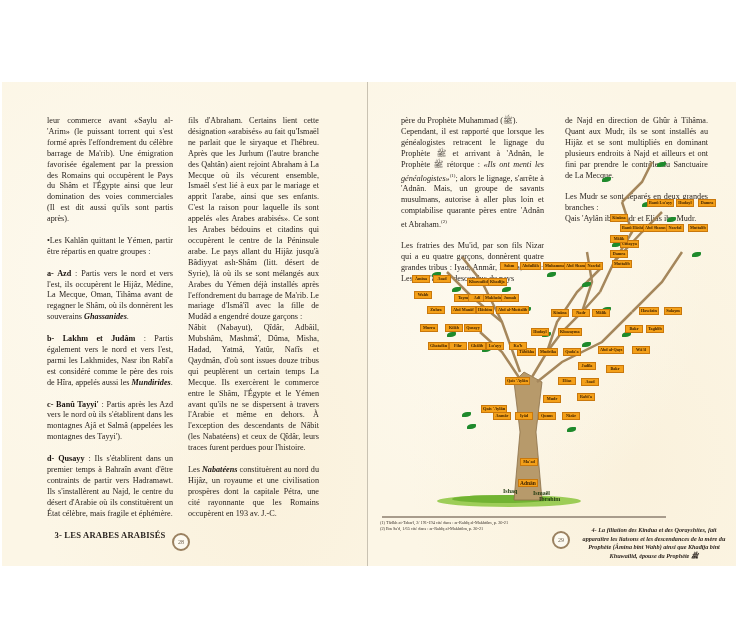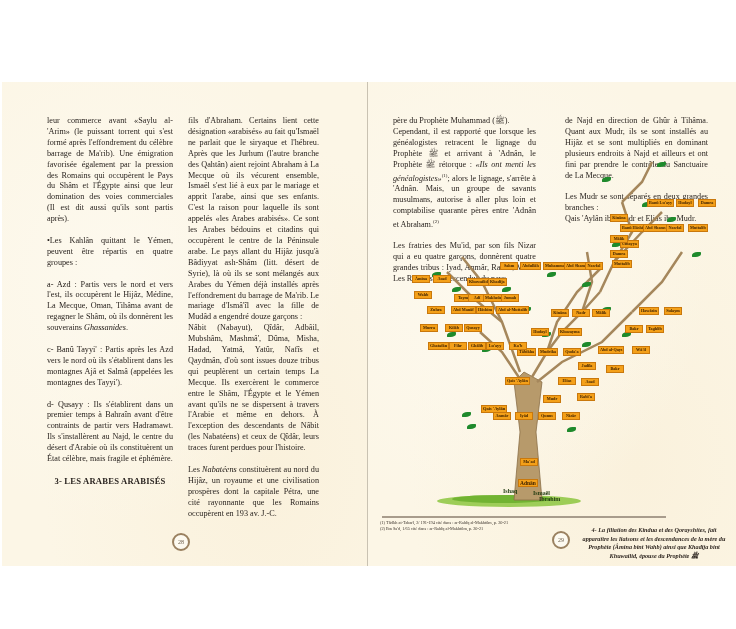--- a/index.html
+++ b/index.html
@@ -6,60 +6,61 @@
   body { width:736px; height:629px; position:relative; overflow:hidden; font-family:"Liberation Serif","DejaVu Serif",serif; }
   .book { position:absolute; left:2px; top:82px; width:734px; height:484px; }
   .page { position:absolute; top:0; height:484px; background:#fcf6e6;
           background-image: radial-gradient(ellipse at 30% 40%, #fdf9ee 0%, rgba(253,249,238,0) 60%), radial-gradient(ellipse at 70% 80%, #faf1dc 0%, rgba(250,241,220,0) 60%); padding-left: 16px; }
   .page.left { left:0; width:365px; }
   .page.right { left:366px; width:368px; }
   .spine { position:absolute; left:365px; top:0; width:1px; height:484px; background:#c9c2b2; }
   .col { position:absolute; font-size:8.2px; line-height:10.9px; color:#2a2420; text-align:justify; hyphens:auto; }
   .col p { margin:0 0 10.9px 0; }
   .col p.tight { margin:0; }
-  .col b { font-weight:normal; color:#1a1410; }
+  .col b { font-weight:bold; color:#1a1410; }
   .col i { font-style:italic; }
   .section-title { text-align:center; font-weight:bold; font-size:8.6px; letter-spacing:0.2px; margin:0 0 10.9px 0; }
   .pgnum { position:absolute; width:14px; height:14px; border-radius:50%; border:2.5px solid #9a8160; background:#fdfaf0;
            font-size:6px; color:#6a5a48; display:flex; align-items:center; justify-content:center; box-sizing:content-box; }
   .footnotes { position:absolute; left:12px; top:437px; width:320px; font-size:4.3px; line-height:6px; color:#3b332c; }
   .fn-rule { position:absolute; left:14px; top:434px; width:284px; height:1.5px; background:#a89c8c; }
   .caption { position:absolute; left:578px; top:444px; width:148px; font-size:6.2px; line-height:8.6px; font-style:italic; font-weight:bold; text-align:center; color:#2e2620; }
   .node { position:absolute; background:#f4a019; border:1px solid #c9780c; color:#3a1f00; font-size:4.2px; font-weight:bold;
           line-height:6px; padding:0 1px; white-space:nowrap; text-align:center; min-width:14px; height:6px; }
   .leaf { position:absolute; width:9px; height:5px; background:#1f8a2c; border-radius:60% 10% 60% 10%; }
 </style>
 </head>
 <body>
 
 <div class="book">
 
   <div class="page left">
     <div class="col" style="left:45px; top:34px; width:126px;">
       <p>leur commerce avant «Saylu al-'Arim» (le puissant torrent qui s'est formé après l'effondrement du célèbre barrage de Ma'rib). Une émigration favorisée également par la pression des Romains qui occupèrent le Pays du Shâm et l'Égypte ainsi que leur domination des voies commerciales (Il est dit aussi qu'ils sont partis après).</p>
-      <p>•Les Kahlân quittant le Yémen, peuvent être répartis en quatre groupes :</p>
+      <p>•Les Kahlân quittant le Yémen, partir être répartis en quatre groupes :</p>
       <p><b>a- Azd</b><span> : Partis vers le nord et vers l'est, ils occupèrent le Hijâz, Médine, La Mecque, Oman, Tihâma avant de regagner le Shâm, où ils donnèrent les souverains </span><b><i>Ghassanides</i></b>.</p>
+      <p><b>b- Lakhm et Judâm</b><span> : Partis également vers le nord et vers l'est, parmi les Lakhmides, Nasr ibn Rabî'a est considéré comme le père des rois de Hîra, appelés aussi les </span><b><i>Mundirides</i></b>.</p>
       <p><b>c- Banû Tayyi'</b><span> : Partis après les Azd vers le nord où ils s'établirent dans les montagnes Ajâ et Salmâ (appelées les montagnes des Tayyi').</span></p>
       <p><b>d- Qusayy</b><span> : Ils s'établirent dans un premier temps à Bahraîn avant d'être contraints de partir vers Hadramawt. Ils s'installèrent au Najd, le centre du désert d'Arabie où ils constituèrent un État célèbre, mais fragile et éphémère.</span></p>
       <div class="section-title">3- LES ARABES ARABISÉS</div>
     </div>
 
     <div class="col" style="left:186px; top:34px; width:131px;">
       <p class="tight">fils d'Abraham. Certains lient cette désignation «arabisés» au fait qu'Ismaël ne parlait que le siryaque et l'hébreu. Après que les Jurhum (l'autre branche des Qahtân) aient rejoint Abraham à La Mecque où ils vécurent ensemble, Ismaël s'est lié à eux par le mariage et apprit l'arabe, ainsi que ses enfants. C'est la raison pour laquelle ils sont appelés «les Arabes arabisés». Ce sont les Arabes bédouins et citadins qui occupèrent le centre de la Péninsule arabe. Le pays allant du Hijâz jusqu'à Bâdiyyat ash-Shâm (litt. désert de Syrie), là où ils se sont mélangés aux Arabes du Yémen déjà installés après l'effondrement du barrage de Ma'rib. Le mariage d'Ismâ'îl avec la fille de Mudâd a engendré douze garçons :</p>
       <p>Nâbit (Nabayut), Qîdâr, Adbâil, Mubshâm, Mashmâ', Dûma, Misha, Hadad, Yatmâ, Yatûr, Nafîs et Qaydmân, d'où sont issues douze tribus qui peuplèrent un certain temps La Mecque. Ils exercèrent le commerce entre le Shâm, l'Égypte et le Yémen avant qu'ils ne se dispersent à travers l'Arabie et même en dehors. À l'exception des descendants de Nâbit (les Nabatéens) et ceux de Qîdâr, leurs traces furent perdues pour l'histoire.</p>
       <p><span>Les </span><b><i>Nabatéens</i></b><span> constituèrent au nord du Hijâz, un royaume et une civilisation prospères dont la capitale Pétra, une cité rayonnante que les Romains occupèrent en 193 av. J.-C.</span></p>
     </div>
 
     <div class="pgnum" style="left:170px; top:451px;">28</div>
   </div>
 
   <div class="spine"></div>
 
   <div class="page right">
-    <div class="col" style="left:25px; top:34px; width:143px;">
+    <div class="col" style="left:33px; top:34px; width:143px;">
       <p class="tight">père du Prophète Muhammad (ﷺ).</p>
       <p><span>Cependant, il est rapporté que lorsque les généalogistes retracent le lignage du Prophète ﷺ et arrivant à 'Adnân, le Prophète ﷺ rétorque : </span><i>«Ils ont menti les généalogistes»</i><sup style="font-size:5px">(1)</sup><span>; alors le lignage, s'arrête à 'Adnân. Mais, un groupe de savants musulmans, autorise à aller plus loin et comptabilise quarante pères entre 'Adnân et Abraham.</span><sup style="font-size:5px">(2)</sup></p>
       <p class="tight">Les fratries des Mu'id, par son fils Nizar qui a eu quatre garçons, donnèrent quatre grandes tribus : Iyad, Anmâr, Rabî'a, Mudr. Les Rabî'a sont descendus du pays</p>
     </div>
 
     <div class="col" style="left:197px; top:34px; width:143px;">
       <p>de Najd en direction de Ghûr à Tihâma. Quant aux Mudr, ils se sont installés au Hijâz et se sont multipliés en dominant plusieurs endroits à Najd et ailleurs et ont fini par prendre le contrôle du Sanctuaire de La Mecque.</p>
       <p class="tight">Les Mudr se sont séparés en deux grandes branches :</p>
       <p class="tight">Qais 'Aylân ibn Mudr et Elias ibn Mudr.</p>
     </div>

